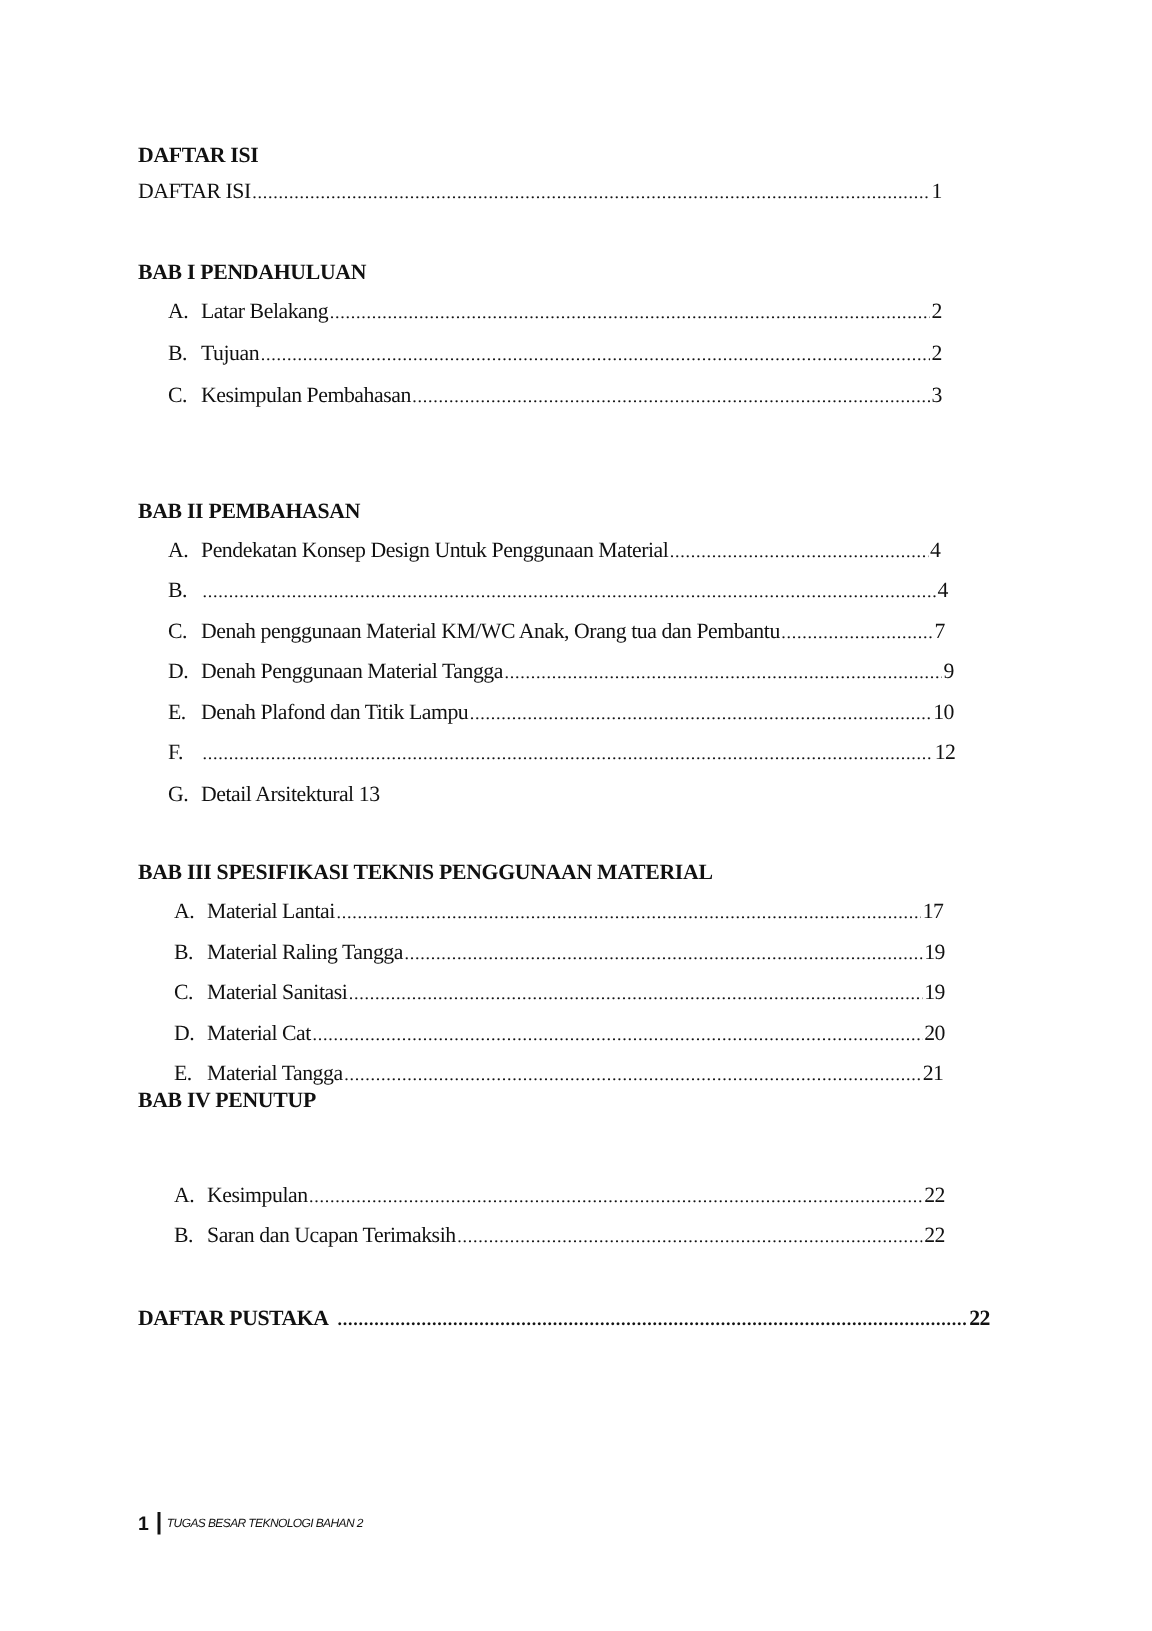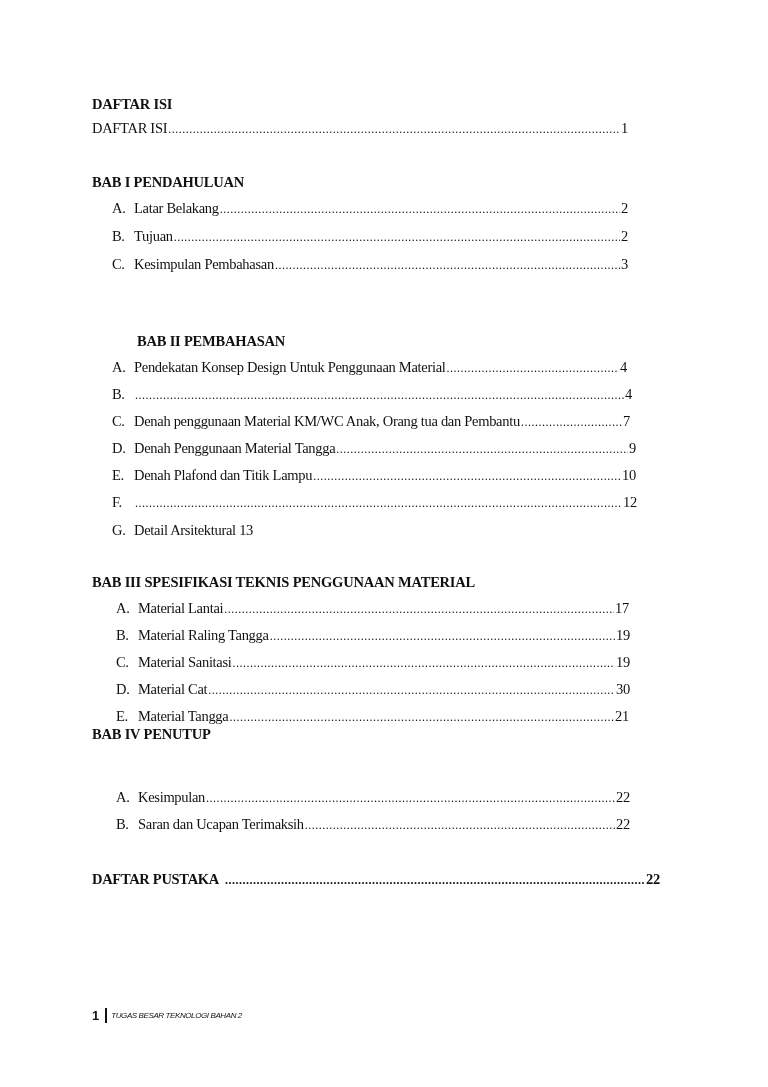--- a/index.html
+++ b/index.html
@@ -116,21 +116,21 @@
     <span class="dots"></span>
     <span class="page-num">2</span>
   </div>
   <div class="row" style="left:112px; top:256px; width:516px;">
     <span class="letter">C.</span>
     <span class="text">Kesimpulan  Pembahasan</span>
     <span class="dots"></span>
     <span class="page-num">3</span>
   </div>
 
-  <div class="heading" style="top:333px;margin-left:45px;">BAB II PEMBAHASAN</div>
+  <div class="heading" style="top:333px;">BAB II PEMBAHASAN</div>
 
   <div class="row" style="left:112px; top:359px; width:515px;">
     <span class="letter">A.</span>
     <span class="text">Pendekatan Konsep Design Untuk Penggunaan Material</span>
     <span class="dots"></span>
     <span class="page-num">4</span>
   </div>
   <div class="row" style="left:112px; top:386px; width:520px;">
     <span class="letter">B.</span>
     <span class="dots"></span>
@@ -181,21 +181,21 @@
   <div class="row" style="left:116px; top:654px; width:514px;">
     <span class="letter">C.</span>
     <span class="text">Material Sanitasi</span>
     <span class="dots"></span>
     <span class="page-num">19</span>
   </div>
   <div class="row" style="left:116px; top:681px; width:514px;">
     <span class="letter">D.</span>
     <span class="text">Material Cat</span>
     <span class="dots"></span>
-    <span class="page-num">30</span>
+    <span class="page-num">20</span>
   </div>
   <div class="row" style="left:116px; top:708px; width:513px;">
     <span class="letter">E.</span>
     <span class="text">Material Tangga</span>
     <span class="dots"></span>
     <span class="page-num">21</span>
   </div>
 
   <div class="heading" style="top:726px;">BAB IV PENUTUP</div>
 

